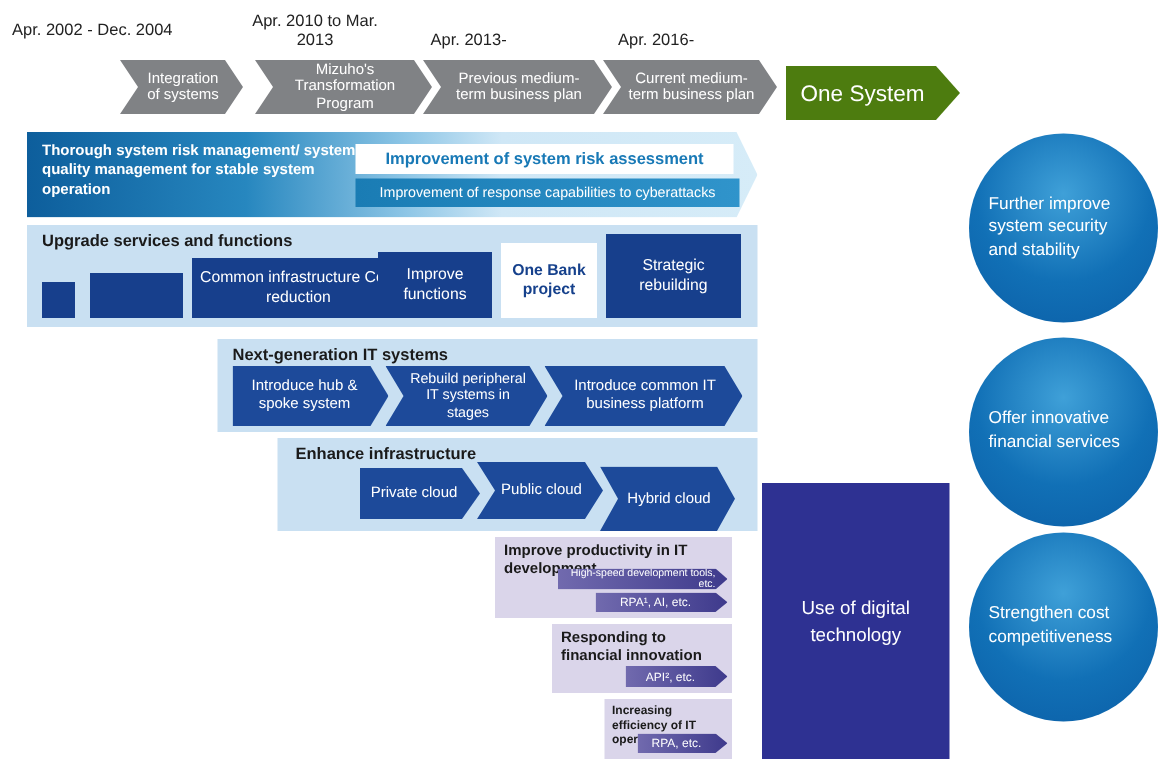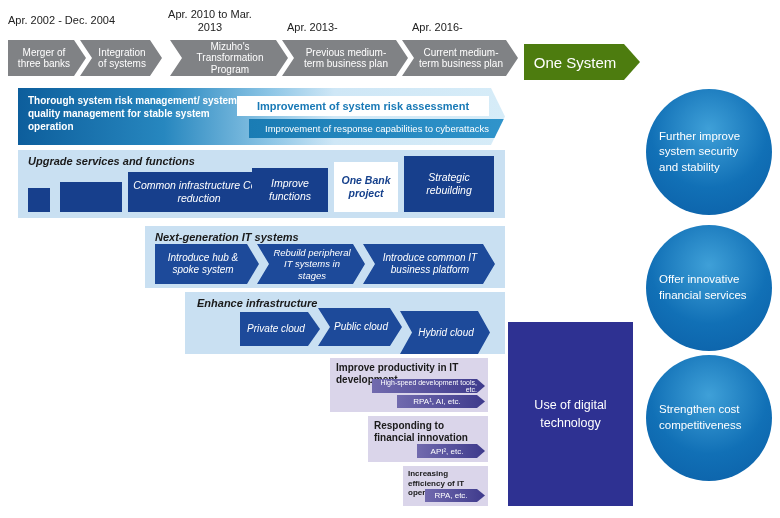--- a/index.html
+++ b/index.html
@@ -16,31 +16,31 @@
     font-size:10px;line-height:1.15;box-sizing:border-box;padding:0 14px 0 16px;
     clip-path:polygon(0 0,calc(100% - 12px) 0,100% 50%,calc(100% - 12px) 100%,0 100%,12px 50%);}
   .chev.first{clip-path:polygon(0 0,calc(100% - 12px) 0,100% 50%,calc(100% - 12px) 100%,0 100%);padding-left:8px;}
 
   
   .one-system{position:absolute;top:44px;height:36px;background:#4d7c0f;color:#fff;
     display:flex;align-items:center;justify-content:center;font-size:15px;box-sizing:border-box;
     padding-right:14px;clip-path:polygon(0 0,calc(100% - 16px) 0,100% 50%,calc(100% - 16px) 100%,0 100%);}
 
   
-  .blue-row{position:absolute;background:#c9e0f2;box-sizing:border-box;font-style:italic;}
+  .blue-row{position:absolute;background:#c9e0f2;box-sizing:border-box;}
   .row-title{position:absolute;font-size:11px;font-weight:bold;color:#1a1a1a;line-height:1.2;}
 
   
   .banner{position:absolute;background:linear-gradient(90deg,#0d5e9c 0%,#2787bf 30%,#8ec6e6 52%,#cfe7f6 65%,#d6ecf8 100%);
     clip-path:polygon(0 0,calc(100% - 14px) 0,100% 50%,calc(100% - 14px) 100%,0 100%);}
   .banner-title{position:absolute;color:#fff;font-size:10px;font-weight:bold;line-height:1.3;}
   .assess{position:absolute;background:#fff;color:#1879b6;font-weight:bold;font-size:11px;
     display:flex;align-items:center;justify-content:center;text-align:center;}
   .cyber{position:absolute;background:linear-gradient(90deg,#1a7cb4,#3094cb);color:#fff;font-size:9.5px;
-    display:flex;align-items:center;justify-content:center;text-align:right;margin-left:12px;}
+    display:flex;align-items:center;justify-content:center;text-align:right;}
 
   
   .dbox{position:absolute;background:#173f8c;color:#fff;font-size:10.5px;line-height:1.2;
     display:flex;align-items:center;justify-content:center;text-align:center;box-sizing:border-box;padding:2px 4px;}
   .wbox{position:absolute;background:#fff;color:#16418c;font-weight:bold;font-size:10.5px;line-height:1.2;
     display:flex;align-items:center;justify-content:center;text-align:center;box-sizing:border-box;padding:2px 4px;}
 
   
   .pent{position:absolute;background:#1d4a9a;color:#fff;font-size:10px;line-height:1.2;
     display:flex;align-items:center;justify-content:center;text-align:center;box-sizing:border-box;
@@ -68,21 +68,20 @@
 </head>
 <body>
 
 <div class="canvas">
 
   <div class="dlabel" style="left:8px;top:14px;width:160px;">Apr. 2002 - Dec. 2004</div>
   <div class="dlabel center" style="left:158px;top:8px;width:104px;">Apr. 2010 to Mar. 2013</div>
   <div class="dlabel" style="left:287px;top:21px;width:90px;">Apr. 2013-</div>
   <div class="dlabel" style="left:412px;top:21px;width:90px;">Apr. 2016-</div>
 
-  <div class="chev first" style="left:8px;width:78px;">Merger of three banks</div>
   <div class="chev" style="left:80px;width:82px;">Integration of systems</div>
   <div class="chev" style="left:170px;width:118px;">Mizuho's Transformation Program</div>
   <div class="chev" style="left:282px;width:126px;">Previous medium-term business plan</div>
   <div class="chev" style="left:402px;width:116px;">Current medium-term business plan</div>
   <div class="one-system" style="left:524px;width:116px;">One System</div>
 
   <div class="banner" style="left:18px;top:88px;width:487px;height:57px;">
     <div class="banner-title" style="left:10px;top:6px;width:218px;">Thorough system risk management/ system quality management for stable system operation</div>
     <div class="assess" style="left:219px;top:8px;width:252px;height:20px;">Improvement of system risk assessment</div>
     <div class="cyber" style="left:219px;top:31px;width:256px;height:19px;">Improvement of response capabilities to cyberattacks</div>

